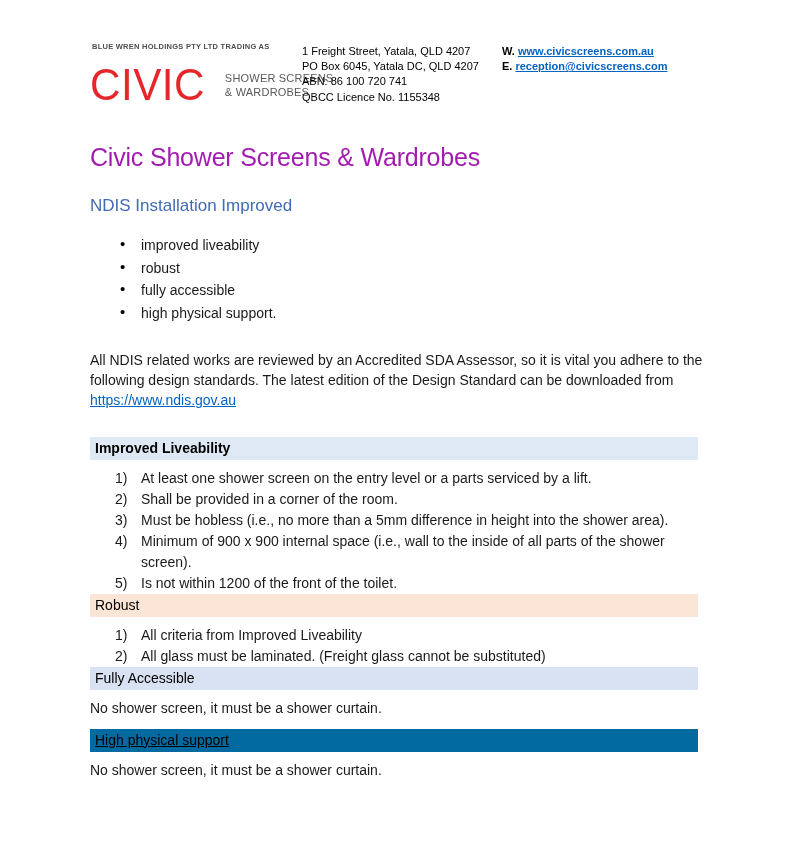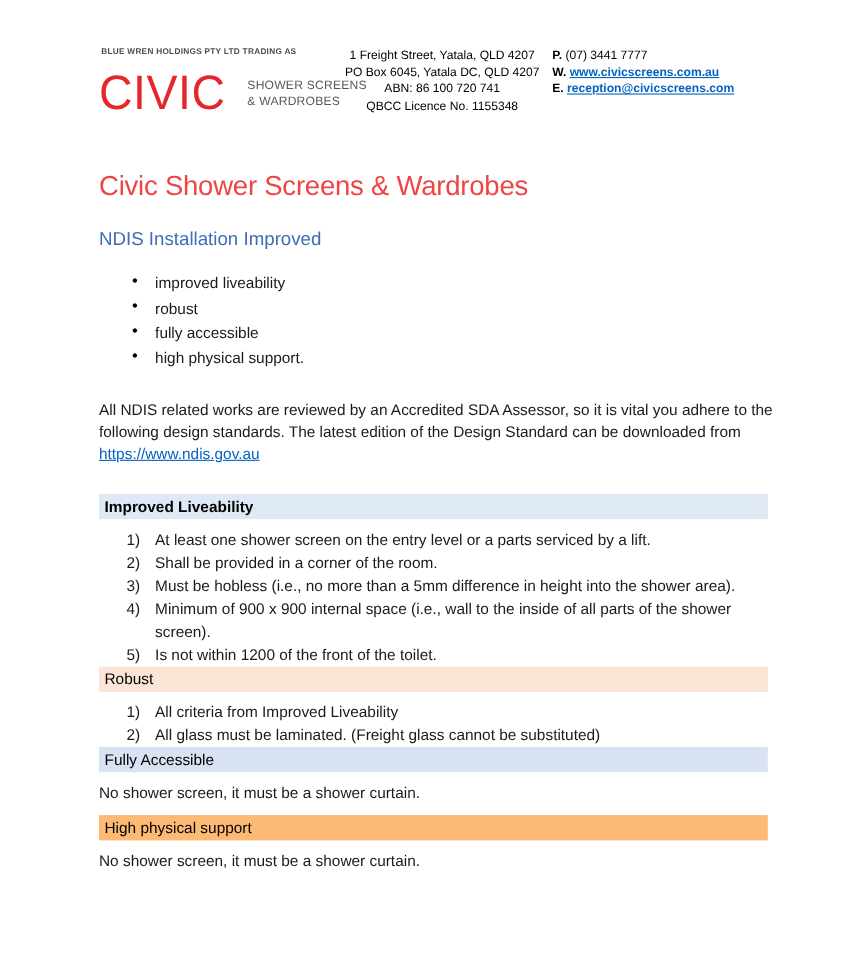--- a/index.html
+++ b/index.html
@@ -11,48 +11,48 @@
     overflow: hidden;
   }
   .page {
     width: 787px; height: 866px;
     background: #ffffff;
     padding: 40px 70px 0 90px;
     position: relative;
   }
 
   
-  .letterhead { display: flex; align-items: flex-start; margin-bottom: 46px; }
+  .letterhead { display: flex; align-items: flex-start; margin-bottom: 34px; }
   .logo-col { width: 212px; flex: 0 0 212px; }
   .tagline {
     font-size: 7.5px; letter-spacing: 0.25px; color: #4d4d4d;
     font-weight: 700; margin: 2px 0 10px 2px; white-space: nowrap;
   }
   .logo-row { display: flex; align-items: center; }
   .logo-civic {
     font-family: "Liberation Sans", sans-serif;
     font-size: 44px; line-height: 44px; color: #e5262b;
     letter-spacing: 0.5px; transform: scaleX(0.96); transform-origin: left center;
   }
   .logo-divider { width: 1px; height: 48px; background: #8c8c8c; margin: 0 9px 0 6px; }
   .logo-sub {
     font-size: 11px; line-height: 14.5px; color: #595959;
     letter-spacing: 0.2px; white-space: nowrap;
   }
-  .addr-col { width: 200px; flex: 0 0 200px; padding-top: 4px; text-align: center; }
+  .addr-col { width: 200px; flex: 0 0 200px; padding-top: 4px; }
   .addr-line { font-size: 11px; line-height: 15.2px; color: #000; white-space: nowrap; }
   .contact-col { flex: 1; padding-top: 4px; }
   .contact-line { font-size: 11px; line-height: 15.2px; color: #000; white-space: nowrap; }
   .contact-label { font-weight: 700; }
   a.doc-link { color: #0563c1; text-decoration: underline; cursor: pointer; }
   .contact-line a.doc-link { font-weight: 700; }
 
   
   .doc-title {
-    font-size: 25px; font-weight: 400; color: #ef4444;
+    font-size: 25px; font-weight: 400; color: #a21caf;
     letter-spacing: -0.2px; margin: 0 0 24px 0;
   }
   .doc-subtitle {
     font-size: 17px; font-weight: 400; color: #3f6cb5;
     margin: 0 0 21px 0;
   }
 
   
   .para { font-size: 14px; line-height: 20px; width: 618px; }
   .para-intro { margin-bottom: 24px; }
@@ -69,21 +69,21 @@
   }
 
   
   .section-bar {
     width: 608px; font-size: 14px; line-height: 16px;
     padding: 3px 5px 4px 5px; color: #000;
   }
   .bar-improved { background: #dee9f5; font-weight: 700; }
   .bar-robust { background: #fbe5d6; font-weight: 400; }
   .bar-fully { background: #d9e2f3; font-weight: 400; }
-  .bar-high { background: #fdba74; font-weight: 400; }
+  .bar-high { background: #0369a1; font-weight: 400; text-decoration: underline; }
 
   ol.num-list { list-style: none; counter-reset: num; margin: 8px 0 0 25px; width: 590px; }
   ol.num-list li {
     counter-increment: num; position: relative; padding-left: 26px;
     font-size: 14px; line-height: 21px;
   }
   ol.num-list li::before {
     content: counter(num) ")"; position: absolute; left: 0; top: 0;
   }
   .list-improved { margin-bottom: 11px; }
@@ -111,24 +111,20 @@
     </div>
 
     <div class="addr-col">
       <div class="addr-line">1 Freight Street, Yatala, QLD 4207</div>
       <div class="addr-line">PO Box 6045, Yatala DC, QLD 4207</div>
       <div class="addr-line">ABN: 86 100 720 741</div>
       <div class="addr-line">QBCC Licence No. 1155348</div>
     </div>
 
     <div class="contact-col">
-      <div class="contact-line">
-        <span class="contact-label">P.</span>
-        <span>(07) 3441 7777</span>
-      </div>
       <div class="contact-line">
         <span class="contact-label">W.</span>
         <a class="doc-link">www.civicscreens.com.au</a>
       </div>
       <div class="contact-line">
         <span class="contact-label">E.</span>
         <a class="doc-link">reception@civicscreens.com</a>
       </div>
     </div>
   </div>

